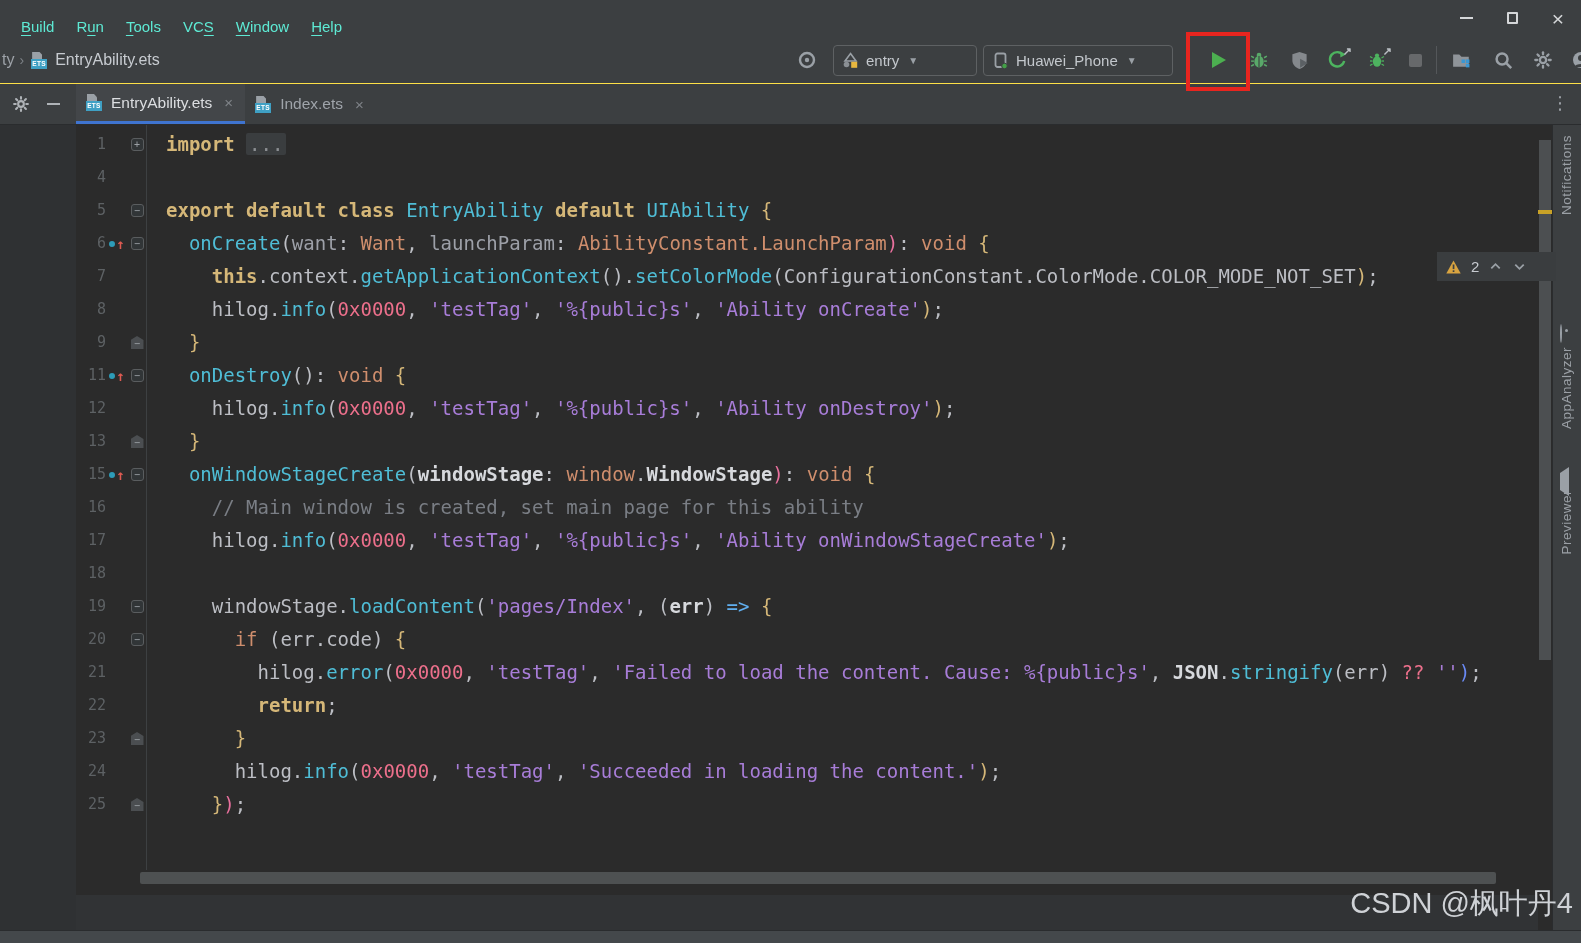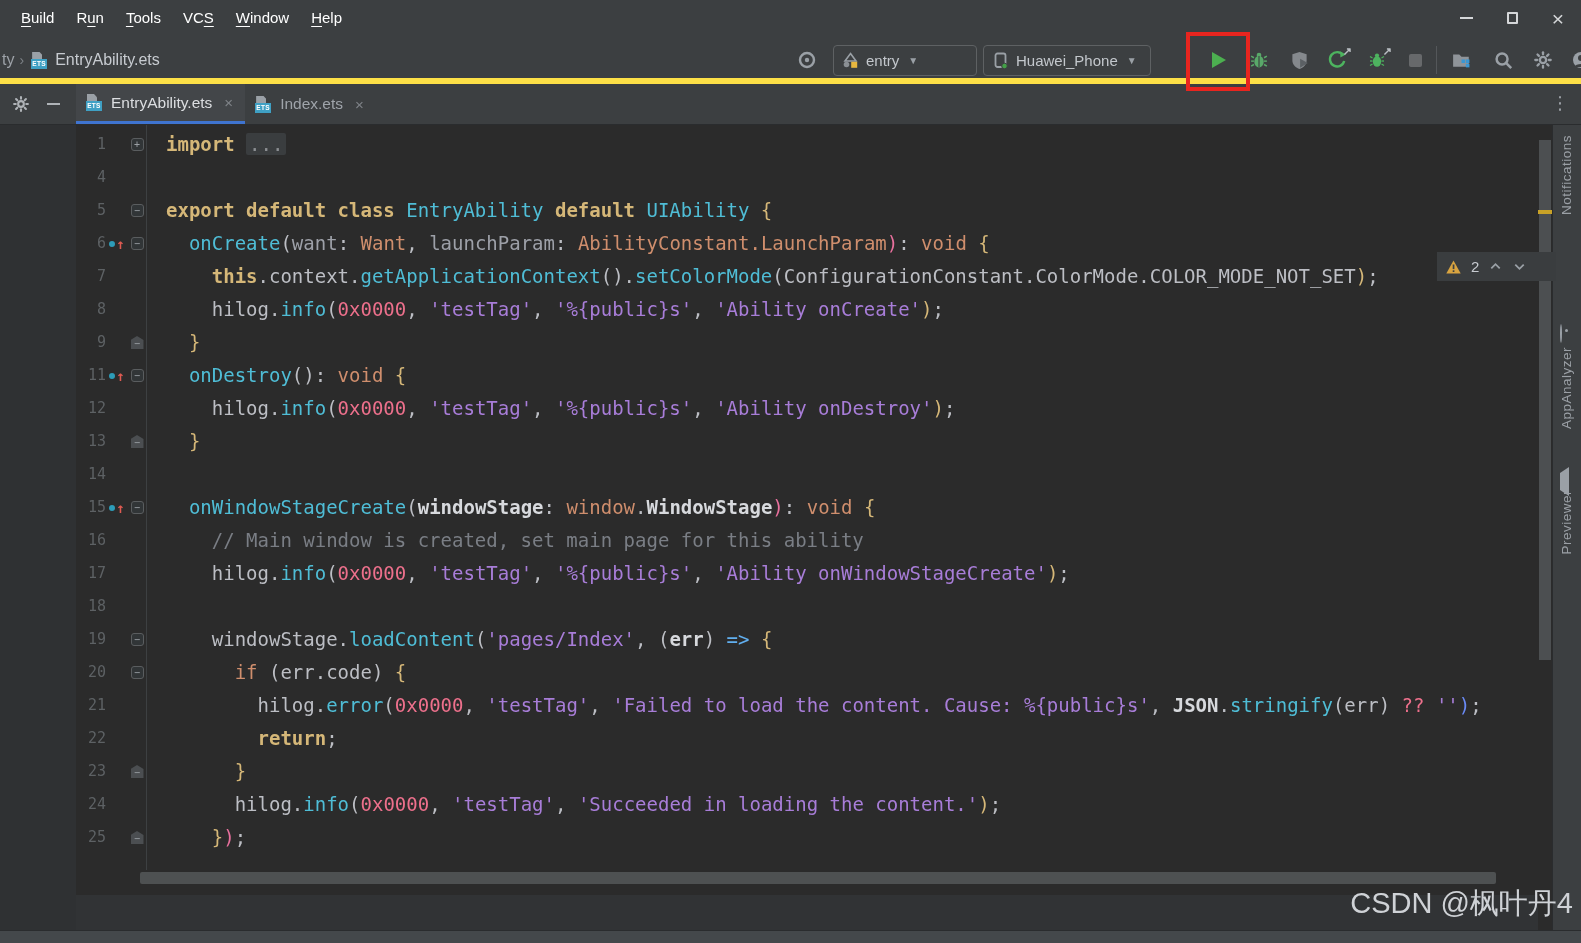--- a/index.html
+++ b/index.html
@@ -4,33 +4,33 @@
 <style>
   * { margin:0; padding:0; box-sizing:border-box; }
   html,body { width:1581px; height:943px; overflow:hidden; background:#2b2b2b;
               font-family:"Liberation Sans", sans-serif; }
   #stage { position:relative; width:1581px; height:943px; background:#2b2b2b; }
 
   
   #titlebar { position:absolute; left:0; top:0; width:1581px; height:36px; background:#3c3f41;
               display:flex; align-items:center; }
   #menubar { display:flex; align-items:center; padding-left:10px; }
-  .menu-item { color:#ffffff; font-size:15px; padding:0 11px; height:36px; line-height:36px; cursor:default; }
+  .menu-item { color:#5eead4; font-size:15px; padding:9px 11px; height:36px; line-height:36px; cursor:default; }
   .menu-item u { text-decoration:underline; text-underline-offset:3px; }
   #win-title { position:absolute; left:404px; top:0; height:36px; line-height:36px;
                color:#8f9398; font-size:15px; }
   #win-controls { position:absolute; right:0; top:0; height:36px; display:flex; }
   .winbtn { width:46px; height:36px; display:flex; align-items:center; justify-content:center; color:#d5d7d9; }
   .wb-min { width:13px; height:2px; background:#d5d7d9; }
   .wb-max { width:11px; height:12px; border:2px solid #d5d7d9; border-radius:1px; }
   .wb-close { font-size:21px; line-height:21px; }
 
   
   #toolbar { position:absolute; left:0; top:36px; width:1581px; height:48px; background:#3c3f41;
-             border-bottom:6px solid #fde047; }
+             border-bottom:1px solid #fde047; }
   #breadcrumb { position:absolute; left:0; top:0; height:48px; display:flex; align-items:center; color:#bdc1c6; font-size:16px; }
   #breadcrumb .crumb-prefix { color:#9da2a8; margin-left:2px; }
   #breadcrumb .crumb-sep { color:#7d8287; margin:0 7px 0 5px; font-size:14px; }
   .ets-icon { position:relative; width:17px; height:17px; display:inline-block; flex:0 0 auto; }
   .ets-icon .page { position:absolute; left:1px; top:0; width:10px; height:11px; background:#9aa0a6;
                     clip-path:polygon(0 0, 70% 0, 100% 30%, 100% 100%, 0 100%); }
   .ets-icon .tag  { position:absolute; left:0; bottom:0; width:16px; height:10px; background:#3fa0c4;
                     color:#fff; font-size:6.5px; font-weight:bold; text-align:center; line-height:10px;
                     letter-spacing:0.3px; }
   #breadcrumb .crumb-file { margin-left:7px; color:#c7cbd0; }
@@ -184,21 +184,21 @@
       <div class="combo" style="left:833px; width:144px;">
         <svg width="17" height="17" viewBox="0 0 17 17">
           <polygon points="8.5,1.5 14,9 3,9" fill="none" stroke="#9aa0a6" stroke-width="1.6"></polygon>
           <circle cx="4.5" cy="12.5" r="2.8" fill="#8a8f94"></circle>
           <rect x="9.2" y="9.8" width="6" height="6" fill="#e8b73f"></rect>
         </svg>
         <span>entry</span>
         <span class="caret">▼</span>
       </div>
 
-      <div class="combo" style="left:983px; width:168px;">
+      <div class="combo" style="left:983px; width:190px;">
         <svg width="17" height="17" viewBox="0 0 17 17">
           <rect x="3.5" y="1.5" width="10" height="13.5" rx="2" fill="none" stroke="#9aa0a6" stroke-width="1.8"></rect>
           <circle cx="12.5" cy="14" r="2.8" fill="#43a047" stroke="#3c3f41" stroke-width="1"></circle>
         </svg>
         <span>Huawei_Phone</span>
         <span class="caret">▼</span>
       </div>
 
       <div class="tb-icon" style="left:1207px;">
         <svg width="20" height="20" viewBox="0 0 20 20">
@@ -352,21 +352,20 @@
           <div class="row"><span class="ln">1</span><span class="gi"></span><span class="gf"><span class="fm plus">+</span></span><span class="code-text"><span class="tk-kw">import</span><span class="tk-wh"> </span><span class="tk-fold">...</span></span></div>
           <div class="row"><span class="ln">4</span><span class="gi"></span><span class="gf"></span><span class="code-text"></span></div>
           <div class="row"><span class="ln">5</span><span class="gi"></span><span class="gf"><span class="fm open">−</span></span><span class="code-text"><span class="tk-kw">export default class </span><span class="tk-cls">EntryAbility</span><span class="tk-kw"> default </span><span class="tk-cls">UIAbility</span><span class="tk-yel"> {</span></span></div>
           <div class="row"><span class="ln">6</span><span class="gi"><span class="ovr"><span class="ring"></span><span class="up">↑</span></span></span><span class="gf"><span class="fm open">−</span></span><span class="code-text"><span class="tk-wh">  </span><span class="tk-fn">onCreate</span><span class="tk-wh">(</span><span class="tk-par">want</span><span class="tk-wh">: </span><span class="tk-typ">Want</span><span class="tk-wh">, </span><span class="tk-par">launchParam</span><span class="tk-wh">: </span><span class="tk-typ">AbilityConstant.LaunchParam</span><span class="tk-pnk">)</span><span class="tk-wh">: </span><span class="tk-kw2">void</span><span class="tk-yel"> {</span></span></div>
           <div class="row"><span class="ln">7</span><span class="gi"></span><span class="gf"></span><span class="code-text"><span class="tk-wh">    </span><span class="tk-kw">this</span><span class="tk-wh">.context.</span><span class="tk-fn">getApplicationContext</span><span class="tk-wh">().</span><span class="tk-fn">setColorMode</span><span class="tk-wh">(ConfigurationConstant.ColorMode.COLOR_MODE_NOT_SET</span><span class="tk-yel">)</span><span class="tk-wh">;</span></span></div>
           <div class="row"><span class="ln">8</span><span class="gi"></span><span class="gf"></span><span class="code-text"><span class="tk-wh">    hilog.</span><span class="tk-fn">info</span><span class="tk-wh">(</span><span class="tk-num">0x0000</span><span class="tk-wh">, </span><span class="tk-str">'testTag'</span><span class="tk-wh">, </span><span class="tk-str">'%{public}s'</span><span class="tk-wh">, </span><span class="tk-str">'Ability onCreate'</span><span class="tk-yel">)</span><span class="tk-wh">;</span></span></div>
           <div class="row"><span class="ln">9</span><span class="gi"></span><span class="gf"><span class="fm close">−</span></span><span class="code-text"><span class="tk-wh">  </span><span class="tk-yel">}</span></span></div>
           <div class="row"><span class="ln">11</span><span class="gi"><span class="ovr"><span class="ring"></span><span class="up">↑</span></span></span><span class="gf"><span class="fm open">−</span></span><span class="code-text"><span class="tk-wh">  </span><span class="tk-fn">onDestroy</span><span class="tk-wh">(): </span><span class="tk-kw2">void</span><span class="tk-yel"> {</span></span></div>
           <div class="row"><span class="ln">12</span><span class="gi"></span><span class="gf"></span><span class="code-text"><span class="tk-wh">    hilog.</span><span class="tk-fn">info</span><span class="tk-wh">(</span><span class="tk-num">0x0000</span><span class="tk-wh">, </span><span class="tk-str">'testTag'</span><span class="tk-wh">, </span><span class="tk-str">'%{public}s'</span><span class="tk-wh">, </span><span class="tk-str">'Ability onDestroy'</span><span class="tk-yel">)</span><span class="tk-wh">;</span></span></div>
           <div class="row"><span class="ln">13</span><span class="gi"></span><span class="gf"><span class="fm close">−</span></span><span class="code-text"><span class="tk-wh">  </span><span class="tk-yel">}</span></span></div>
-          <div class="row"><span class="ln">14</span><span class="gi"></span><span class="gf"></span><span class="code-text"></span></div>
           <div class="row"><span class="ln">15</span><span class="gi"><span class="ovr"><span class="ring"></span><span class="up">↑</span></span></span><span class="gf"><span class="fm open">−</span></span><span class="code-text"><span class="tk-wh">  </span><span class="tk-fn">onWindowStageCreate</span><span class="tk-wh">(</span><span class="tk-whb">windowStage</span><span class="tk-wh">: </span><span class="tk-typ">window</span><span class="tk-wh">.</span><span class="tk-whb">WindowStage</span><span class="tk-pnk">)</span><span class="tk-wh">: </span><span class="tk-kw2">void</span><span class="tk-yel"> {</span></span></div>
           <div class="row"><span class="ln">16</span><span class="gi"></span><span class="gf"></span><span class="code-text"><span class="tk-cmt">    // Main window is created, set main page for this ability</span></span></div>
           <div class="row"><span class="ln">17</span><span class="gi"></span><span class="gf"></span><span class="code-text"><span class="tk-wh">    hilog.</span><span class="tk-fn">info</span><span class="tk-wh">(</span><span class="tk-num">0x0000</span><span class="tk-wh">, </span><span class="tk-str">'testTag'</span><span class="tk-wh">, </span><span class="tk-str">'%{public}s'</span><span class="tk-wh">, </span><span class="tk-str">'Ability onWindowStageCreate'</span><span class="tk-yel">)</span><span class="tk-wh">;</span></span></div>
           <div class="row"><span class="ln">18</span><span class="gi"></span><span class="gf"></span><span class="code-text"></span></div>
           <div class="row"><span class="ln">19</span><span class="gi"></span><span class="gf"><span class="fm open">−</span></span><span class="code-text"><span class="tk-wh">    windowStage.</span><span class="tk-fn">loadContent</span><span class="tk-wh">(</span><span class="tk-str">'pages/Index'</span><span class="tk-wh">, (</span><span class="tk-whb">err</span><span class="tk-wh">) </span><span class="tk-arr">=&gt;</span><span class="tk-yel"> {</span></span></div>
           <div class="row"><span class="ln">20</span><span class="gi"></span><span class="gf"><span class="fm open">−</span></span><span class="code-text"><span class="tk-wh">      </span><span class="tk-kw2">if</span><span class="tk-wh"> (err.code) </span><span class="tk-yel">{</span></span></div>
           <div class="row"><span class="ln">21</span><span class="gi"></span><span class="gf"></span><span class="code-text"><span class="tk-wh">        hilog.</span><span class="tk-fn">error</span><span class="tk-wh">(</span><span class="tk-num">0x0000</span><span class="tk-wh">, </span><span class="tk-str">'testTag'</span><span class="tk-wh">, </span><span class="tk-str">'Failed to load the content. Cause: %{public}s'</span><span class="tk-wh">, </span><span class="tk-whb">JSON</span><span class="tk-wh">.</span><span class="tk-fn">stringify</span><span class="tk-wh">(err) </span><span class="tk-num">??</span><span class="tk-wh"> </span><span class="tk-str">''</span><span class="tk-blu">)</span><span class="tk-wh">;</span></span></div>
           <div class="row"><span class="ln">22</span><span class="gi"></span><span class="gf"></span><span class="code-text"><span class="tk-wh">        </span><span class="tk-kw">return</span><span class="tk-wh">;</span></span></div>
           <div class="row"><span class="ln">23</span><span class="gi"></span><span class="gf"><span class="fm close">−</span></span><span class="code-text"><span class="tk-wh">      </span><span class="tk-yel">}</span></span></div>
           <div class="row"><span class="ln">24</span><span class="gi"></span><span class="gf"></span><span class="code-text"><span class="tk-wh">      hilog.</span><span class="tk-fn">info</span><span class="tk-wh">(</span><span class="tk-num">0x0000</span><span class="tk-wh">, </span><span class="tk-str">'testTag'</span><span class="tk-wh">, </span><span class="tk-str">'Succeeded in loading the content.'</span><span class="tk-yel">)</span><span class="tk-wh">;</span></span></div>

